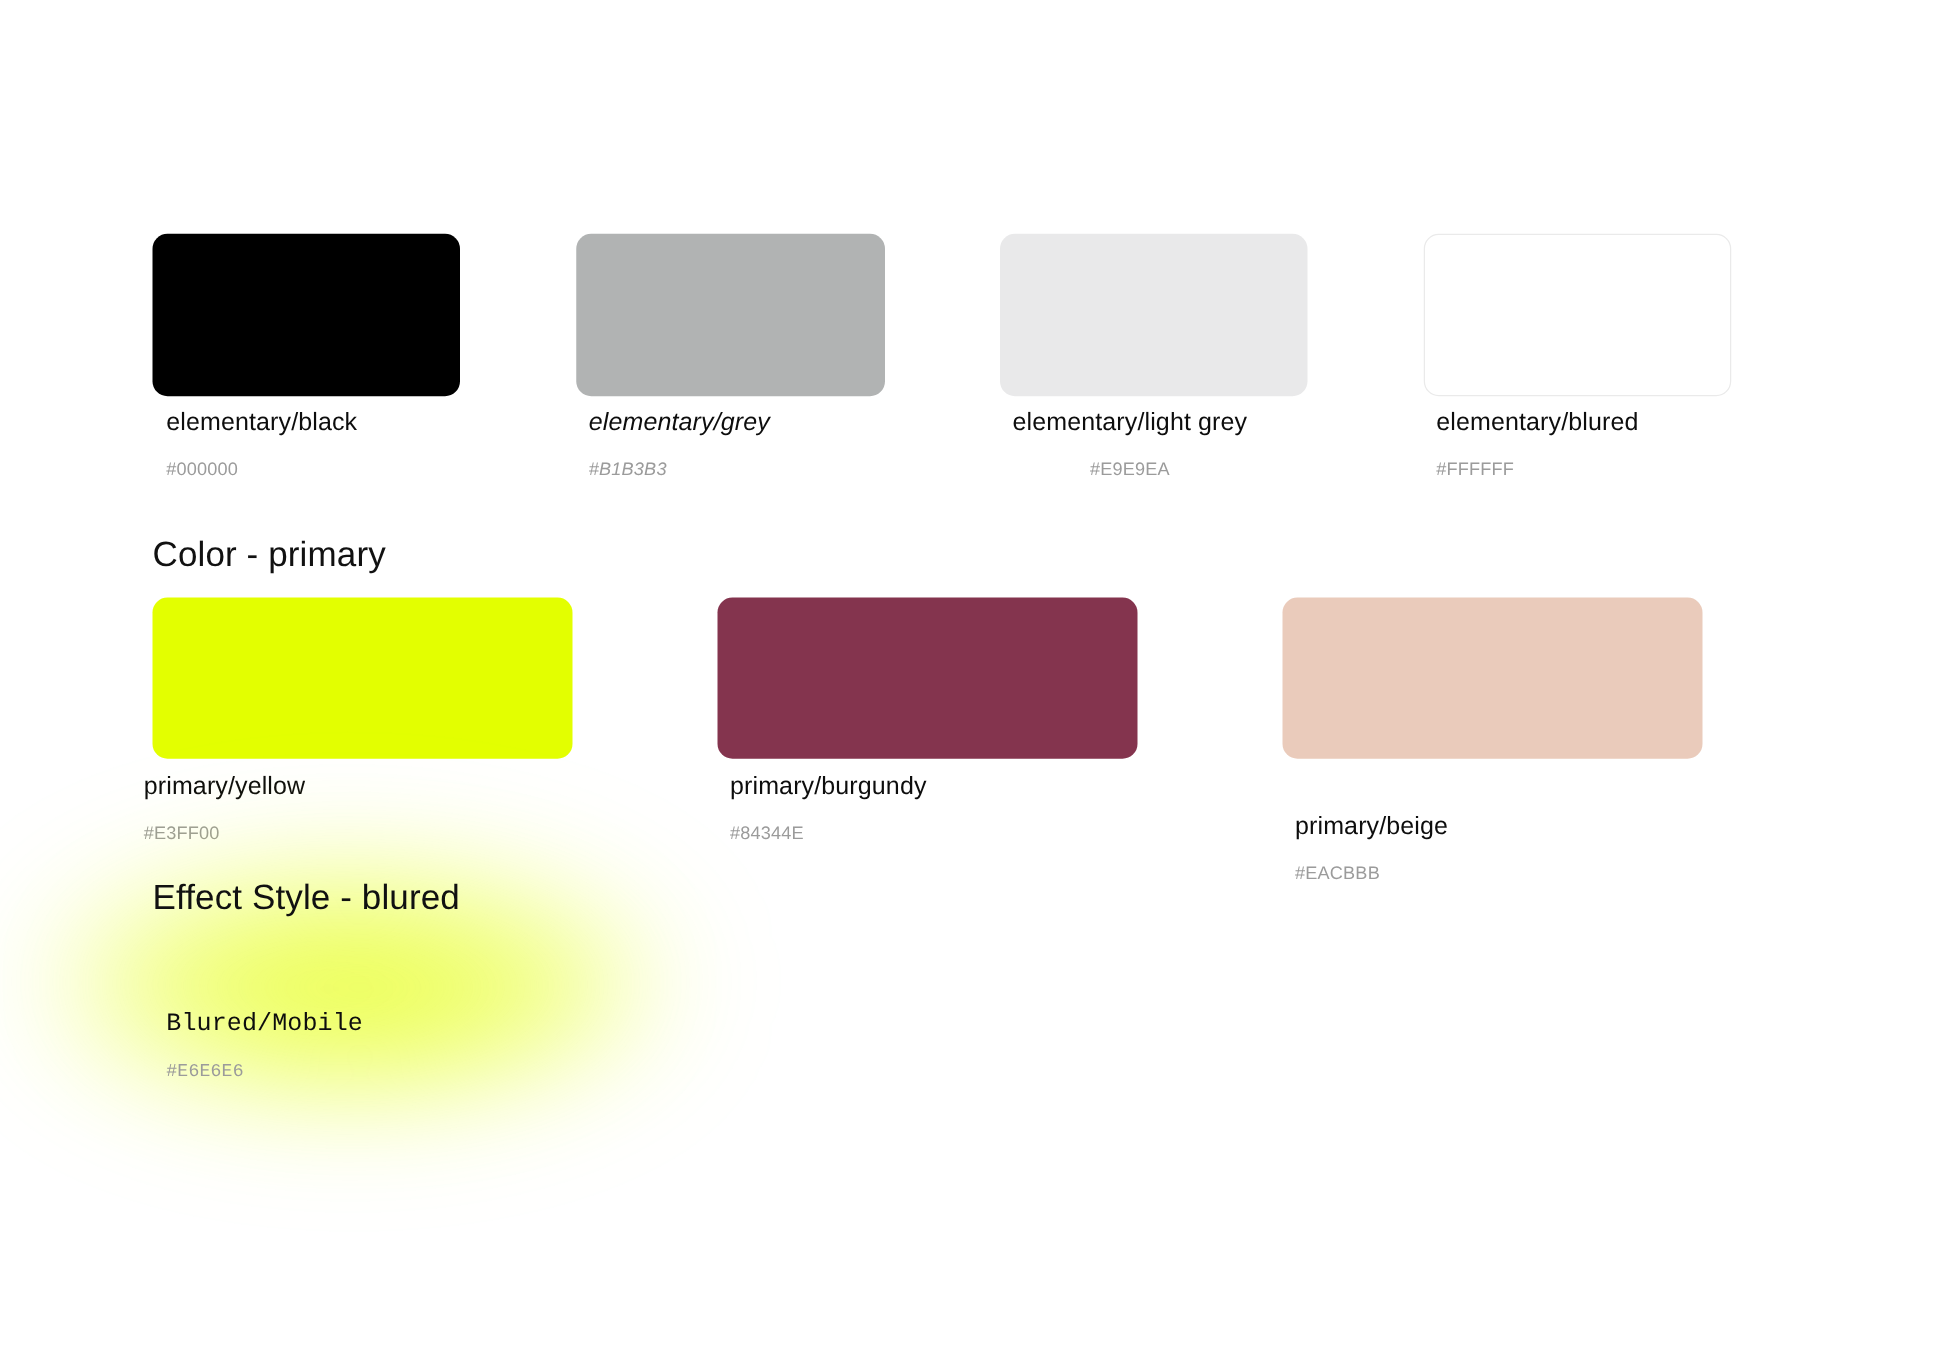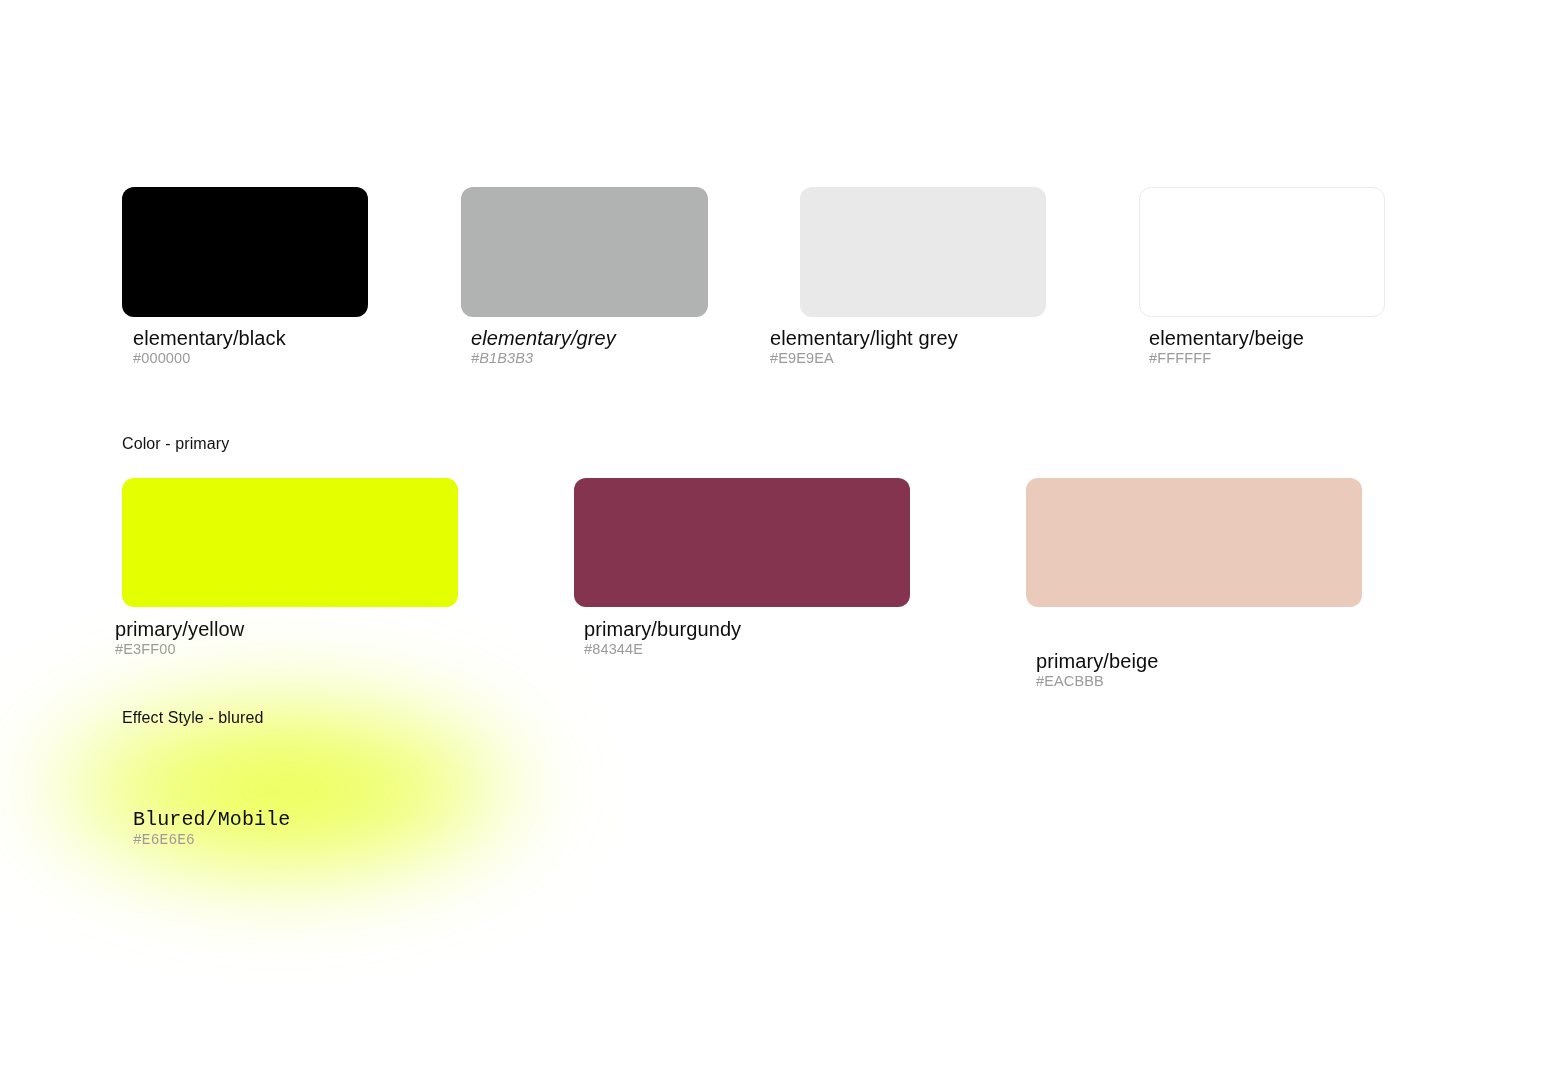--- a/index.html
+++ b/index.html
@@ -40,28 +40,28 @@
     line-height: 20px;
     color: #0D0D0D;
     letter-spacing: 0.1px;
     white-space: nowrap;
   }
   .swatch-hex {
     font-size: 14.5px;
     line-height: 19px;
     color: #9B9B9B;
     letter-spacing: 0.15px;
-    margin-top: 1px;
+    margin-top: 19px;
     white-space: nowrap;
   }
 
   
   .section-heading {
     position: absolute;
-    font-size: 16px;
+    font-size: 28px;
     line-height: 28px;
     color: #111111;
     letter-spacing: 0.1px;
     white-space: nowrap;
     z-index: 4;
   }
 
   
   #blur-glow {
     position: absolute;
@@ -117,28 +117,28 @@
     <div class="swatch-hex">#000000</div>
   </div>
 
   <div class="swatch" style="left:461px; top:187px; width:247px; height:130px; background:#B1B3B3;"></div>
   <div class="label-group" style="left:471px; top:328px;font-style:italic;">
     <div class="swatch-name">elementary/grey</div>
     <div class="swatch-hex">#B1B3B3</div>
   </div>
 
   <div class="swatch" style="left:800px; top:187px; width:246px; height:130px; background:#E9E9EA;"></div>
-  <div class="label-group" style="left:770px; top:328px;">
+  <div class="label-group" style="left:810px; top:328px;text-align:center;">
     <div class="swatch-name">elementary/light grey</div>
     <div class="swatch-hex">#E9E9EA</div>
   </div>
 
   <div class="swatch bordered" style="left:1139px; top:187px; width:246px; height:130px; background:#FFFFFF;"></div>
   <div class="label-group" style="left:1149px; top:328px;">
-    <div class="swatch-name">elementary/beige</div>
+    <div class="swatch-name">elementary/blured</div>
     <div class="swatch-hex">#FFFFFF</div>
   </div>
 
   <div class="section-heading" style="left:122px; top:430px;">Color - primary</div>
 
   <div class="swatch" style="left:122px; top:478px; width:336px; height:129px; background:#E3FF00;"></div>
   <div class="label-group" style="left:115px; top:619px;">
     <div class="swatch-name">primary/yellow</div>
     <div class="swatch-hex">#E3FF00</div>
   </div>

